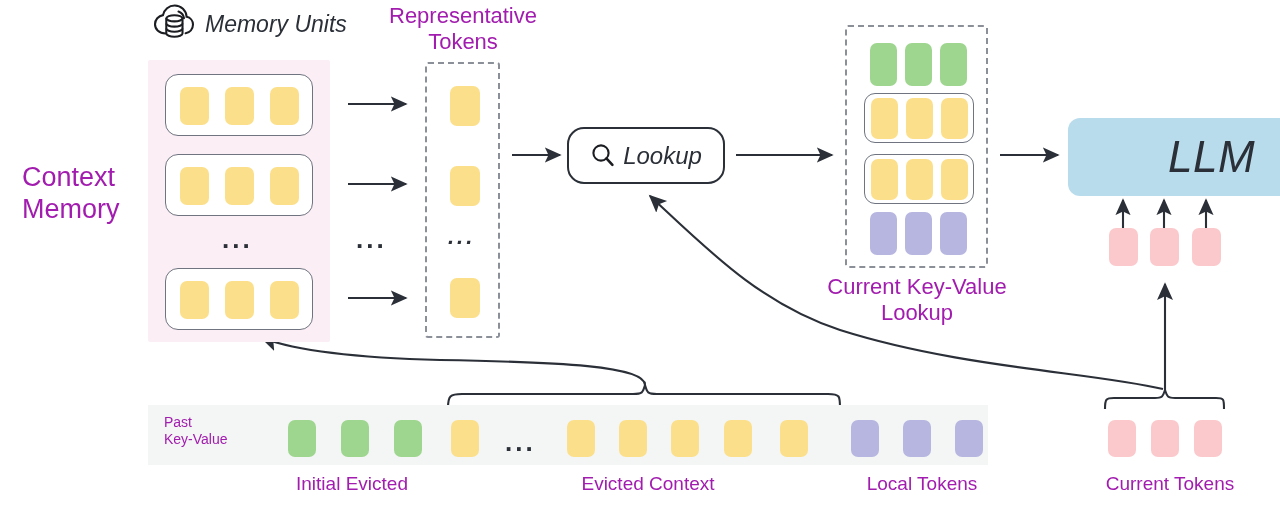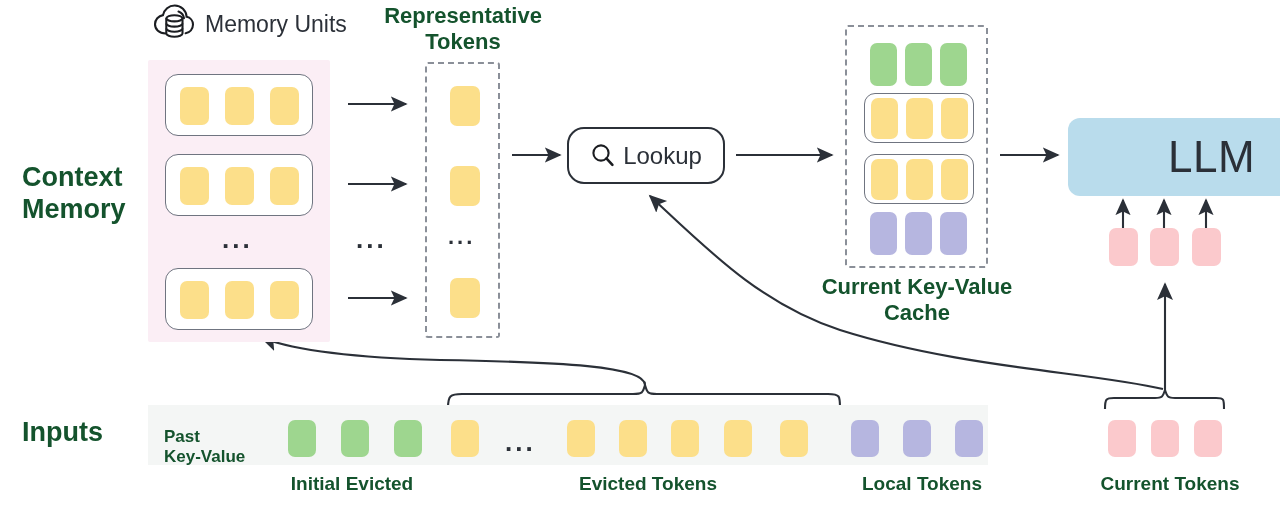--- a/index.html
+++ b/index.html
@@ -9,35 +9,34 @@
     color:#2b3038;
     -webkit-font-smoothing:antialiased;
   }
   #stage{
     position:relative;
     width:1280px;
     height:509px;
     overflow:hidden;
     background:#ffffff;
   }
-  .abs{position:absolute;}
+  .abs{position:absolute;font-style:italic;}
 
   
   .lbl{
     position:absolute;
-    color:#14532d;
+    color:#a21caf;
     line-height:1.18;
     white-space:pre-line;
-    font-weight:bold;
   }
   .t-side{font-size:27px;}
   .t-head{font-size:22px;text-align:center;}
   .t-foot{font-size:19px;text-align:center;}
   .t-inputs{font-size:27px;}
-  .t-pkv{font-size:17px;line-height:1.2;margin-top:13px;}
+  .t-pkv{font-size:14px;line-height:1.2;}
   .t-llm{font-size:44px;letter-spacing:.5px;}
   .t-lookup{font-size:24px;}
 
   
   .pink-panel{
     background:#fbeef5;
     border-radius:2px;
   }
   .unit{
     background:#ffffff;
@@ -162,21 +161,20 @@
     </span>
     <span class="t-head" style="position:static;font-size:23px;white-space:nowrap;">Memory Units</span>
   </div>
 
   <div class="lbl t-head" style="left:383px;top:3px;width:160px;">Representative
 Tokens</div>
 
   <div class="lbl t-side" style="left:22px;top:162px;width:130px;">Context
 Memory</div>
 
-  <div class="lbl t-inputs" style="left:22px;top:417px;width:130px;">Inputs</div>
 
   <div class="abs pink-panel" style="left:148px;top:60px;width:182px;height:282px;"></div>
 
   <div class="abs unit" style="left:165px;top:74px;width:148px;height:62px;">
     <div class="tok tok-yellow" style="left:14px;top:12px;width:29px;height:38px;"></div>
     <div class="tok tok-yellow" style="left:59px;top:12px;width:29px;height:38px;"></div>
     <div class="tok tok-yellow" style="left:104px;top:12px;width:29px;height:38px;"></div>
   </div>
 
   <div class="abs unit" style="left:165px;top:154px;width:148px;height:62px;">
@@ -233,21 +231,21 @@
     </div>
 
     <div class="abs" style="left:23px;top:185px;width:97px;height:43px;">
       <div class="tok tok-purple" style="left:0px;top:0px;width:27px;height:43px;"></div>
       <div class="tok tok-purple" style="left:35px;top:0px;width:27px;height:43px;"></div>
       <div class="tok tok-purple" style="left:70px;top:0px;width:27px;height:43px;"></div>
     </div>
   </div>
 
   <div class="lbl t-head" style="left:818px;top:274px;width:198px;">Current Key-Value
-Cache</div>
+Lookup</div>
 
   <div class="abs llm-box" style="left:1068px;top:118px;width:195px;height:78px;">
     <span class="t-llm">LLM</span>
   </div>
 
   <div class="tok tok-pink" style="left:1109px;top:228px;width:29px;height:38px;"></div>
   <div class="tok tok-pink" style="left:1150px;top:228px;width:29px;height:38px;"></div>
   <div class="tok tok-pink" style="left:1192px;top:228px;width:29px;height:38px;"></div>
 
   <div class="abs gray-bar" style="left:148px;top:405px;width:840px;height:60px;"></div>
@@ -269,17 +267,17 @@
 
   <div class="tok tok-purple" style="left:851px;top:420px;width:28px;height:37px;"></div>
   <div class="tok tok-purple" style="left:903px;top:420px;width:28px;height:37px;"></div>
   <div class="tok tok-purple" style="left:955px;top:420px;width:28px;height:37px;"></div>
 
   <div class="tok tok-pink" style="left:1108px;top:420px;width:28px;height:37px;"></div>
   <div class="tok tok-pink" style="left:1151px;top:420px;width:28px;height:37px;"></div>
   <div class="tok tok-pink" style="left:1194px;top:420px;width:28px;height:37px;"></div>
 
   <div class="lbl t-foot" style="left:262px;top:473px;width:180px;">Initial Evicted</div>
-  <div class="lbl t-foot" style="left:558px;top:473px;width:180px;">Evicted Tokens</div>
+  <div class="lbl t-foot" style="left:558px;top:473px;width:180px;">Evicted Context</div>
   <div class="lbl t-foot" style="left:1080px;top:473px;width:180px;">Current Tokens</div>
   <div class="lbl t-foot" style="left:832px;top:473px;width:180px;">Local Tokens</div>
 
 </div>
 
 </body></html>

